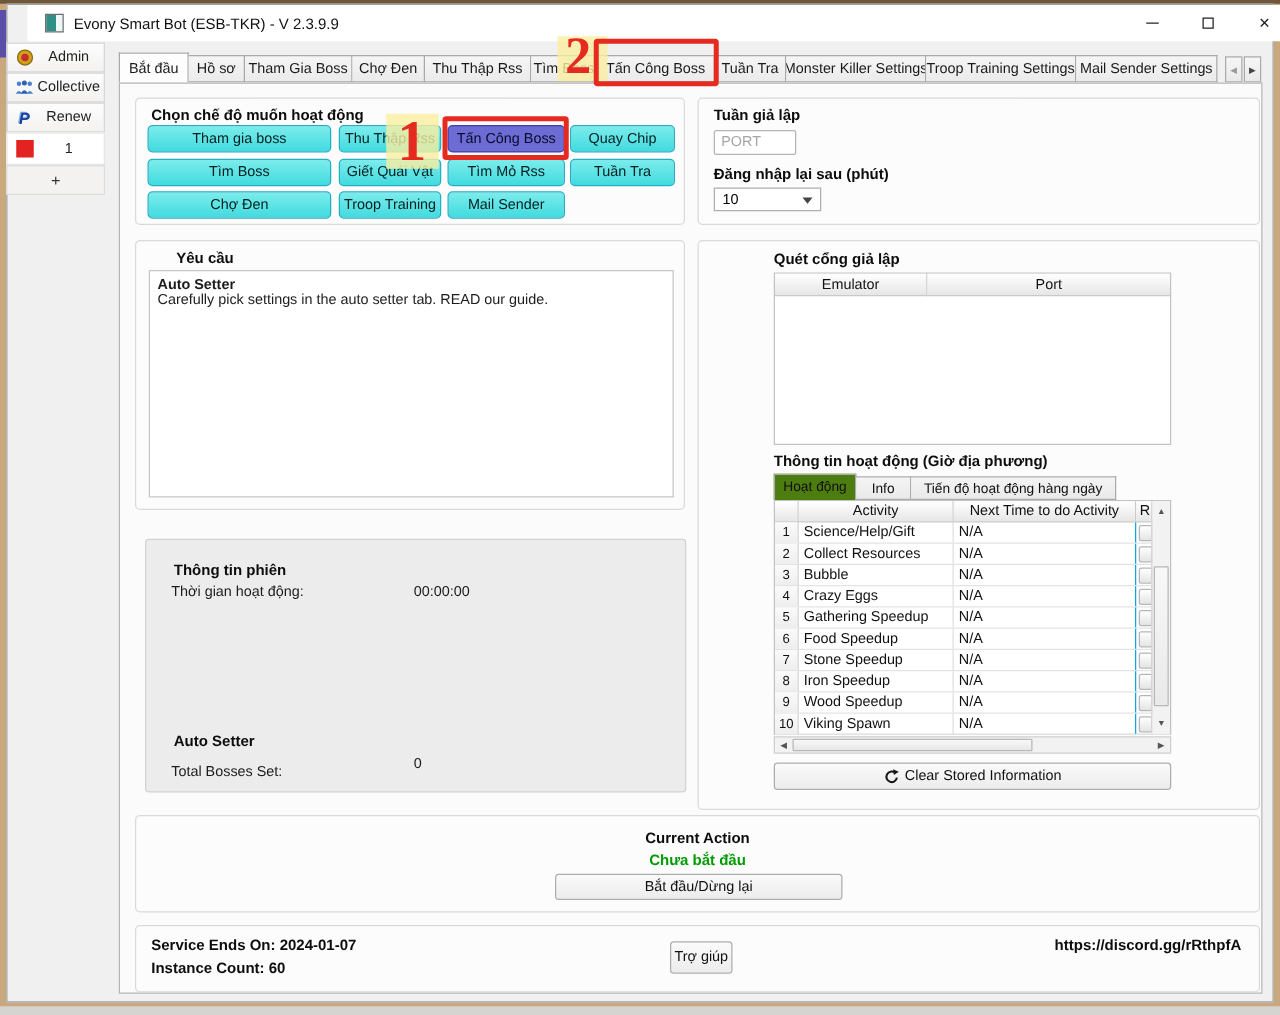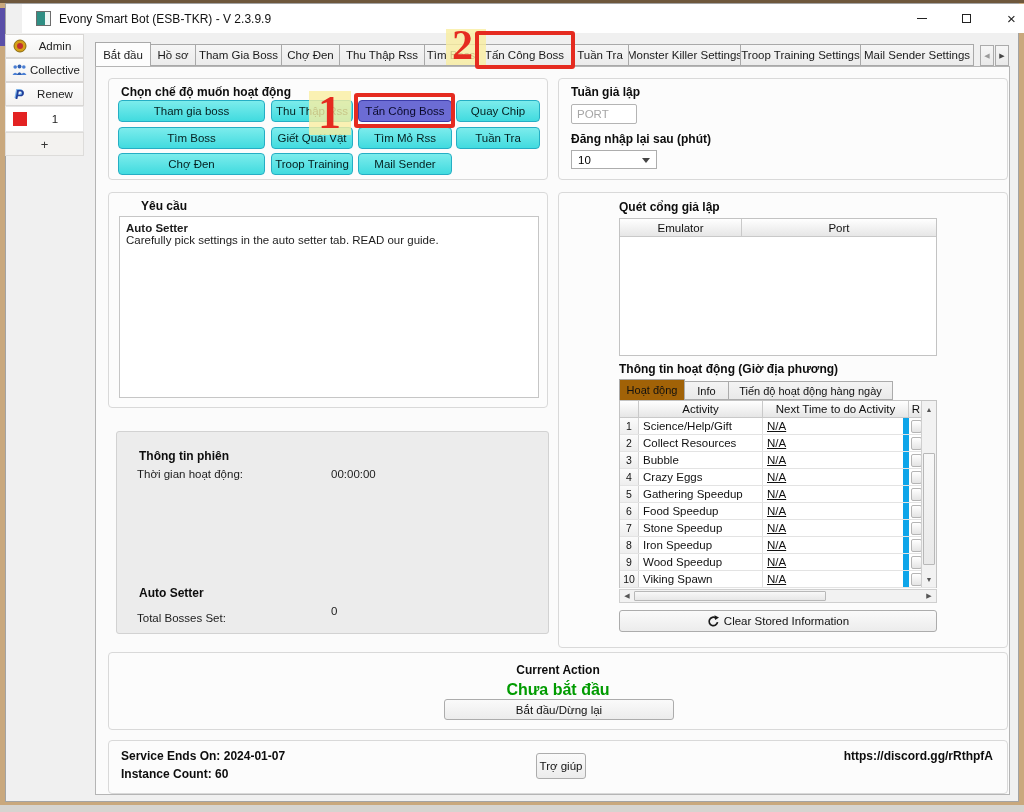--- a/index.html
+++ b/index.html
@@ -57,40 +57,40 @@
   .session-panel { background:#ececec; border:1px solid #d2d2d2; border-radius:3px; }
   .lbl12 { font-size:11.5px; color:#1c1c1c; white-space:nowrap; }
 
   
   .tbl { border:1px solid #c3c3c3; background:#fff; }
   .th-row { display:flex; }
   .th { background:linear-gradient(#ffffff,#e6e6e6); border-right:1px solid #c9c9c9; border-bottom:1px solid #c9c9c9; display:flex; align-items:center; justify-content:center; font-size:11.5px; color:#111; overflow:hidden; white-space:nowrap; }
   .trow { display:flex; height:17px; border-bottom:1px solid #e3e3e3; font-size:11.5px; color:#111; }
   .tnum { width:19px; background:linear-gradient(#fbfbfb,#eeeeee); border-right:1px solid #d4d4d4; display:flex; align-items:center; justify-content:center; font-size:10.5px; }
   .tname { width:124px; border-right:1px solid #e0e0e0; padding-left:4px; display:flex; align-items:center; white-space:nowrap; overflow:hidden; }
-  .tnext { width:146px; border-right:6px solid #0ea5e9; padding-left:4px; display:flex; align-items:center;text-decoration:underline; }
+  .tnext { width:146px; border-right:1px solid #0ea5e9; padding-left:4px; display:flex; align-items:center; }
   .trun { width:14px; display:flex; align-items:center; justify-content:center; }
   .runbtn { width:11px; height:13px; background:linear-gradient(#ffffff,#e4e4e4); border:1px solid #b5b5b5; border-radius:2px; }
 
   
   .vscroll { position:absolute; right:0; top:0; width:15px; height:100%; background:#f2f2f2; border-left:1px solid #cfcfcf; }
   .vs-arr { position:absolute; left:0; width:14px; height:16px; display:flex; align-items:center; justify-content:center; font-size:7px; color:#555; background:#f2f2f2; }
   .vs-thumb { position:absolute; left:1px; width:12px; background:linear-gradient(#f8f8f8,#e9e9e9); border:1px solid #b8b8b8; border-radius:1px; }
   .hscroll { background:#f2f2f2; border:1px solid #cfcfcf; position:absolute; }
   .hs-arr { position:absolute; top:0; width:14px; height:12px; display:flex; align-items:center; justify-content:center; font-size:7px; color:#555; }
   .hs-thumb { position:absolute; top:1px; height:10px; background:linear-gradient(#f8f8f8,#e7e7e7); border:1px solid #b8b8b8; border-radius:1px; }
 
   .win-btn { background:linear-gradient(#fafafa,#ececec); border:1px solid #acacac; border-radius:3px; display:flex; align-items:center; justify-content:center; font-size:11.5px; color:#111; cursor:default; }
 
   
   .itab { height:19px; margin-top:2px; background:linear-gradient(#f4f4f4,#e9e9e9); border:1px solid #ababab; border-left-width:0; display:flex; align-items:center; justify-content:center; font-size:11px; color:#111; white-space:nowrap; }
   .itab:first-child { border-left-width:1px; }
-  .itab.active { height:21px; margin-top:0; background:#a16207; border-bottom:none; }
-
-  .status-green { color:#009b00; font-weight:bold; font-size:16px; }
+  .itab.active { height:21px; margin-top:0; background:#4d7c0f; border-bottom:none; }
+
+  .status-green { color:#009b00; font-weight:bold; font-size:12px; }
   .bold12 { font-weight:bold; font-size:12px; color:#0d0d0d; white-space:nowrap; }
 
   
   .ann-hl { background:rgba(249,238,160,0.8); z-index:40; }
   .ann-num { color:#e52b20; font-family:"Liberation Serif","DejaVu Serif",serif; font-weight:bold; z-index:41; line-height:1; }
   .ann-box { border:4px solid #e52b20; border-radius:3px; z-index:42; background:transparent; }
 </style>
 </head>
 <body>
 

